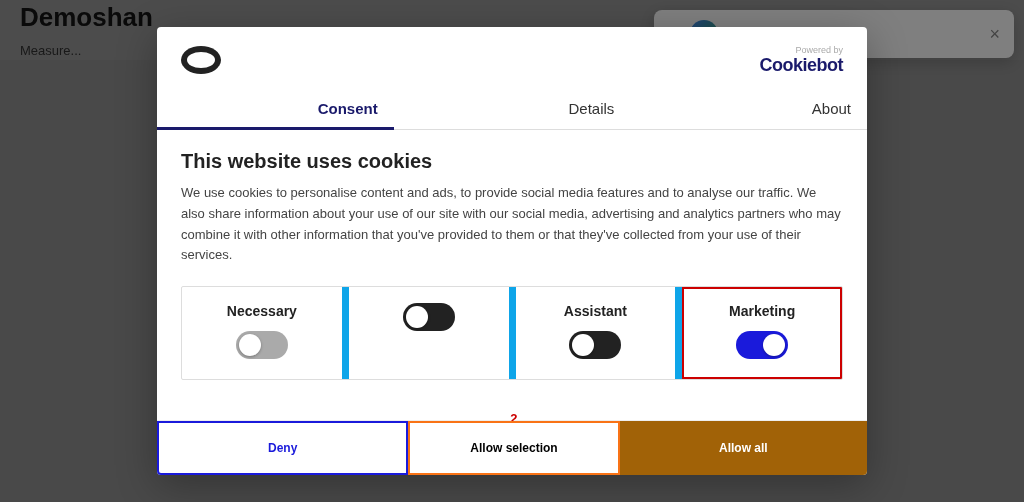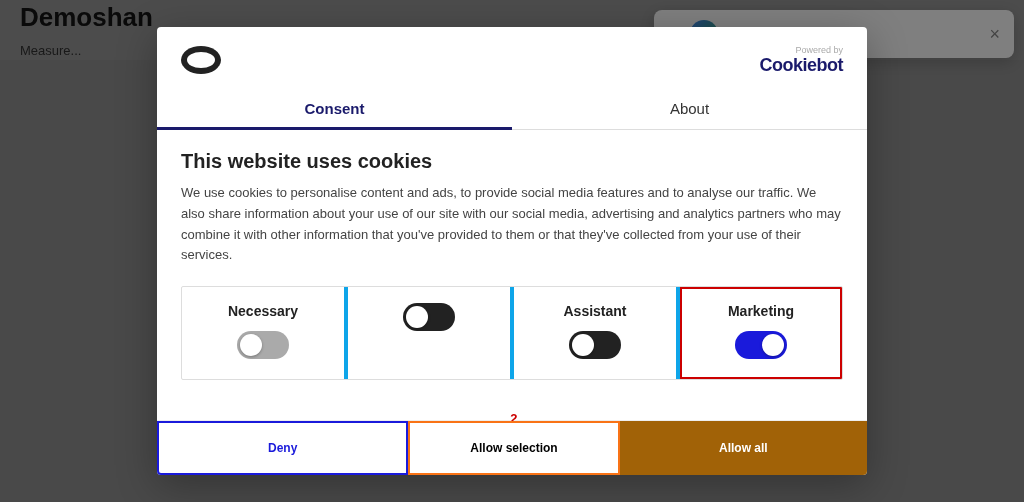--- a/index.html
+++ b/index.html
@@ -89,21 +89,21 @@
 
     
     .dialog-tabs {
       display: flex;
       border-bottom: 1px solid #ddd;
       margin-top: 12px;
     }
 
     .dialog-tab {
       flex: 1;
-      text-align: center;
+      text-align: right;
       padding: 12px 16px;
       font-size: 15px;
       color: #333;
       cursor: pointer;
       position: relative;
       font-weight: 400;
     }
 
     .dialog-tab.active {
       color: #1a1a6b;
@@ -144,21 +144,21 @@
       border: 1px solid #ddd;
       border-radius: 2px;
       margin: 20px 0;
       overflow: hidden;
     }
 
     .cookie-category {
       flex: 1;
       padding: 16px 10px;
       text-align: center;
-      border-right: 4px solid #0ea5e9;
+      border-right: 7px solid #0ea5e9;
       position: relative;
     }
 
     .cookie-category:last-child {
       border-right: none;
     }
 
     .cookie-category.highlighted {
       outline: 2px solid #cc0000;
       outline-offset: -2px;
@@ -369,20 +369,23 @@
         <span class="powered-by">Powered by</span>
         <span class="cookiebot-text">Cookiebot</span>
       </div>
     </div>
 
     <div class="dialog-tabs">
       <div class="dialog-tab active">
         <span>Consent</span>
       </div>
       <div class="dialog-tab">
+        <span>Details</span>
+      </div>
+      <div class="dialog-tab">
         <span>About</span>
       </div>
     </div>
 
     <div class="dialog-body">
       <h3>This website uses cookies</h3>
       <p>We use cookies to personalise content and ads, to provide social media features and to analyse our traffic. We also share information about your use of our site with our social media, advertising and analytics partners who may combine it with other information that you've provided to them or that they've collected from your use of their services.</p>
 
       <div class="cookie-categories">
 

